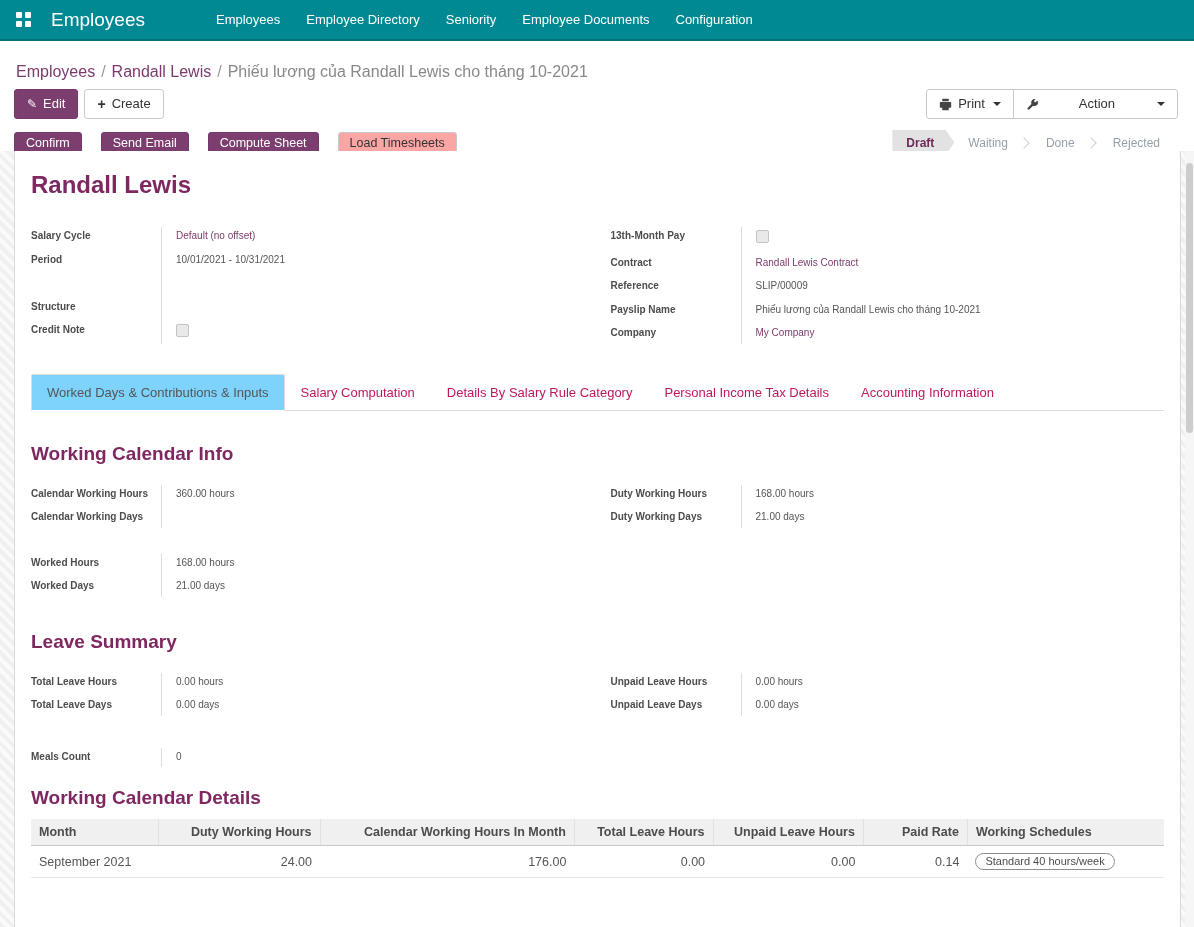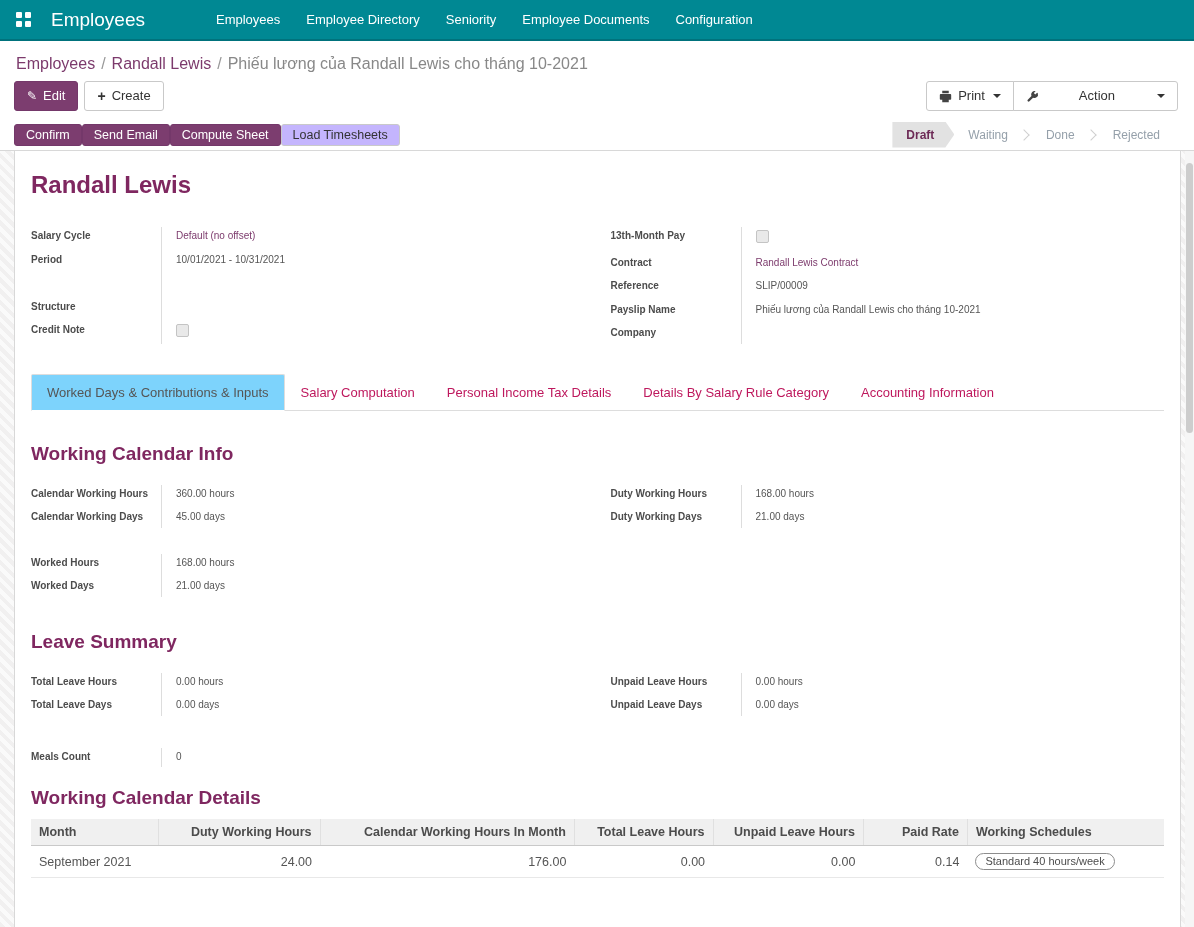--- a/index.html
+++ b/index.html
@@ -18,21 +18,21 @@
   .apps-icon {
     width:15px; height:15px; margin:0 20px 0 16px;
     display:grid; grid-template-columns:6px 6px; grid-template-rows:6px 6px; gap:3px;
     cursor:pointer;
   }
   .apps-icon span { background:#fff; border-radius:1px; }
   .nav-brand { font-size:19px; font-weight:400; margin-right:58px; cursor:pointer; }
   .nav-item { font-size:13px; padding:12px 13px; cursor:pointer; white-space:nowrap; }
 
   
-  .controlpanel { background:#fff; padding-top:12px; }
+  .controlpanel { background:#fff; padding-top:20px; }
   .breadcrumb { margin:2px 0 8px 16px; font-size:16px; color:#888; }
   .breadcrumb a { color:#7c3a6c; text-decoration:none; cursor:pointer; }
   .breadcrumb .sep { color:#999; margin:0 6px; }
   .cp-row { display:flex; justify-content:space-between; align-items:flex-start; padding:0 16px 8px 14px; }
   .btn {
     font-size:13px; padding:5px 12px; border:1px solid transparent; border-radius:3px;
     background:#fff; color:#333; cursor:pointer; font-family:inherit; line-height:18px;
     display:inline-flex; align-items:center; gap:6px;
   }
   .btn-primary { background:#7c3d6f; border-color:#74386a; color:#fff; }
@@ -49,24 +49,24 @@
   }
   .icon-svg { width:13px; height:13px; display:inline-block; }
   .pencil-glyph { font-size:12px; }
   .plus-glyph { font-weight:bold; font-size:14px; }
 
   
   .statusbar {
     height:32px; background:#fff; border-bottom:1px solid #d8d8d8;
     display:flex; justify-content:space-between; align-items:center; padding:0 14px;
   }
-  .status-btns { display:flex; gap:0; }
+  .status-btns { display:flex; gap:19px; }
   .sbtn { font-size:12.5px; padding:3px 11px; border-radius:3px; border:1px solid transparent; cursor:pointer; font-family:inherit; }
   .sbtn-primary { background:#7c3d6f; border-color:#74386a; color:#fff; }
-  .sbtn-default { background:#c4b5fd; border-color:#c9c9c9; color:#333; }
+  .sbtn-default { background:#fca5a5; border-color:#c9c9c9; color:#333; }
   .pipeline { display:flex; align-items:center; margin-right:6px; }
   .pipe-state { font-size:12px; color:#95a0aa; padding:6px 14px; white-space:nowrap; }
   .pipe-state.active {
     background:#e2e2e2; color:#6d2a56; font-weight:bold;
     clip-path:polygon(0 0, calc(100% - 9px) 0, 100% 50%, calc(100% - 9px) 100%, 0 100%);
     padding:6px 20px 6px 14px;
   }
   .pipe-chevron {
     width:8px; height:8px; border-top:1px solid #cfcfcf; border-right:1px solid #cfcfcf;
     transform:rotate(45deg); margin:0 4px 0 -2px; flex-shrink:0;
@@ -236,43 +236,43 @@
         <div class="field-row">
           <span class="field-label">Reference</span>
           <span class="field-value">SLIP/00009</span>
         </div>
         <div class="field-row">
           <span class="field-label">Payslip Name</span>
           <span class="field-value">Phiếu lương của Randall Lewis cho tháng 10-2021</span>
         </div>
         <div class="field-row">
           <span class="field-label">Company</span>
+          <span class="field-value"><a>My Company</a></span>
         </div>
       </div>
     </div>
 
     <div class="tabs">
       <div class="tab active">Worked Days &amp; Contributions &amp; Inputs</div>
       <div class="tab">Salary Computation</div>
+      <div class="tab">Details By Salary Rule Category</div>
       <div class="tab">Personal Income Tax Details</div>
-      <div class="tab">Details By Salary Rule Category</div>
       <div class="tab">Accounting Information</div>
     </div>
 
     <h2 class="section-heading">Working Calendar Info</h2>
     <div class="field-grid">
       <div>
         <div class="field-group">
           <div class="field-row">
             <span class="field-label">Calendar Working Hours</span>
             <span class="field-value">360.00 hours</span>
           </div>
           <div class="field-row">
             <span class="field-label">Calendar Working Days</span>
-            <span class="field-value">45.00 days</span>
           </div>
         </div>
         <div class="group-gap"></div>
         <div class="field-group">
           <div class="field-row">
             <span class="field-label">Worked Hours</span>
             <span class="field-value">168.00 hours</span>
           </div>
           <div class="field-row">
             <span class="field-label">Worked Days</span>

